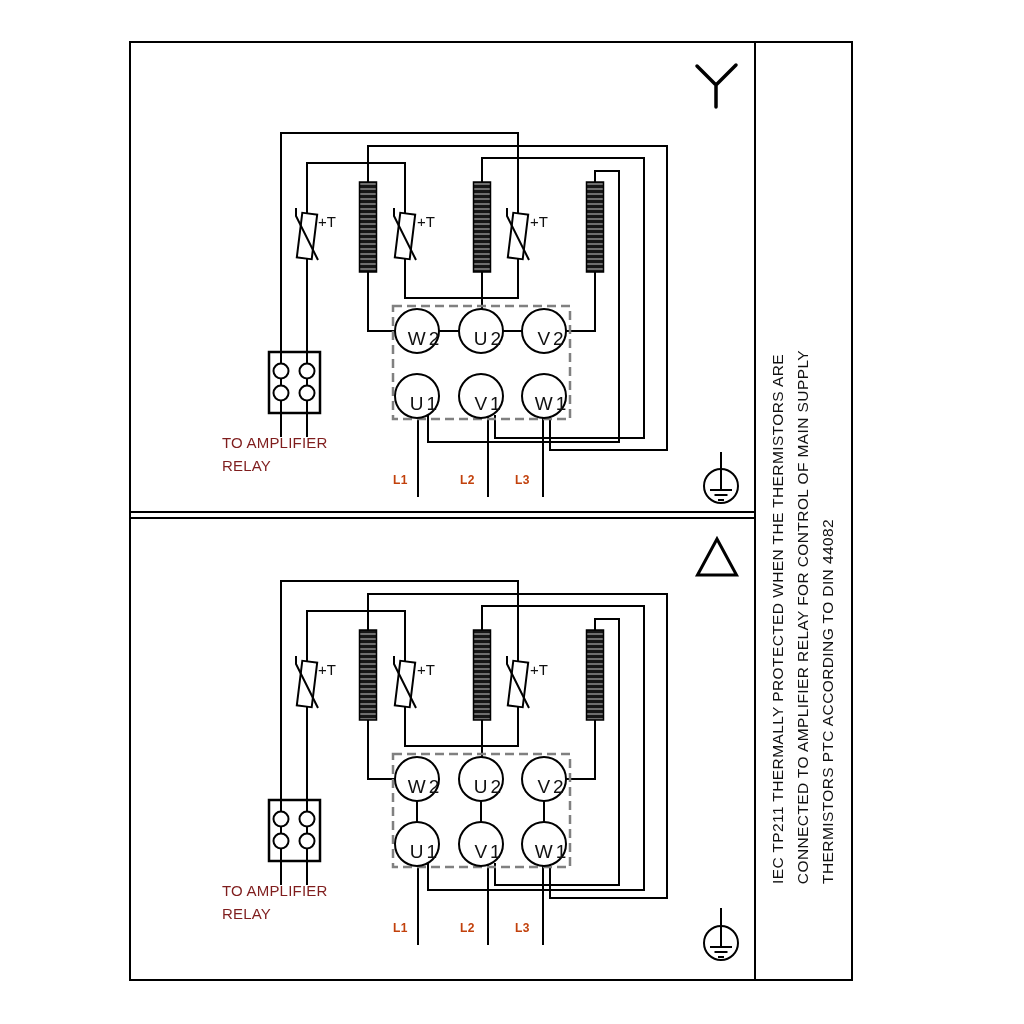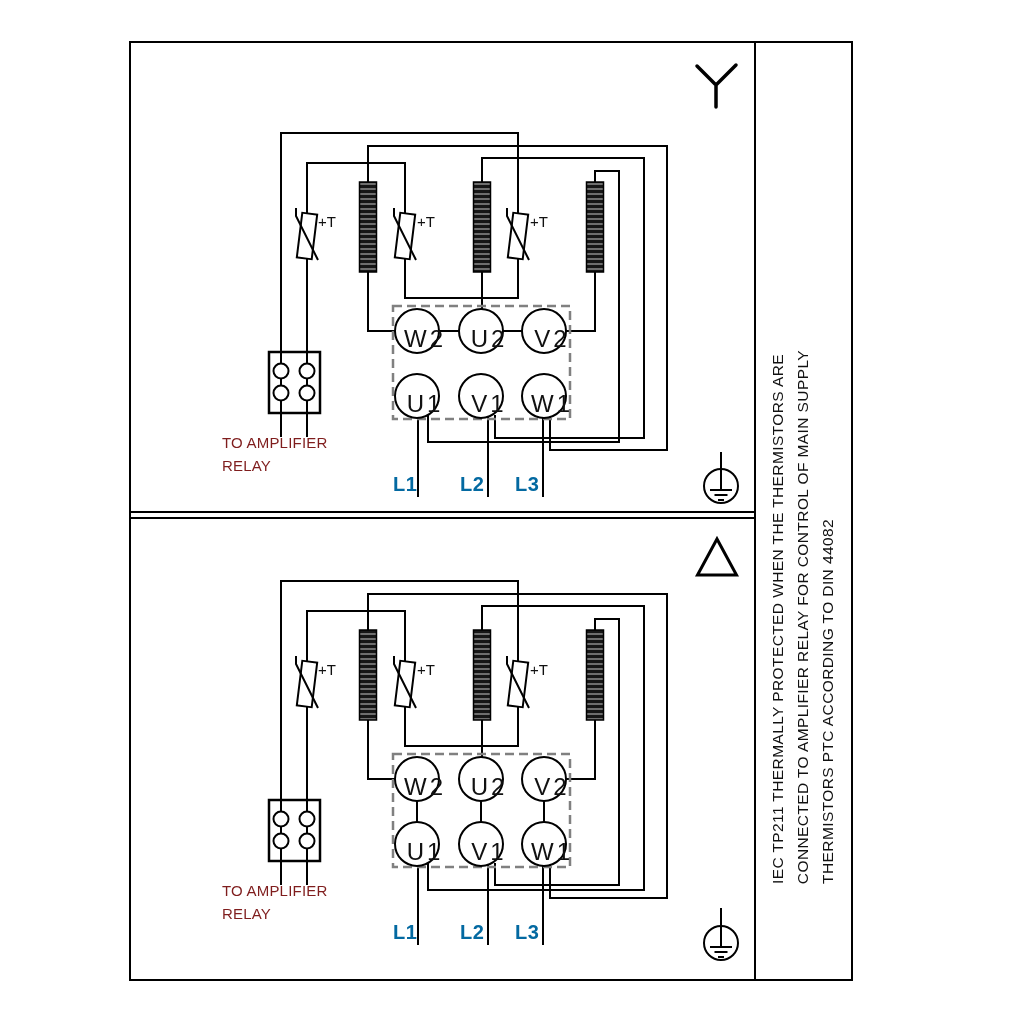--- a/index.html
+++ b/index.html
@@ -8,25 +8,25 @@
     font-family:"Liberation Sans","DejaVu Sans",sans-serif;color:#000;
     overflow:hidden;
   }
   .frame{position:absolute;left:129px;top:41px;width:724px;height:940px;
     border:2px solid #000;box-sizing:border-box;background:#fff;}
   .vdivider{position:absolute;left:754px;top:41px;width:2px;height:940px;background:#000;}
   .hline{position:absolute;left:129px;width:626px;height:2px;background:#000;}
   .panel-svg{position:absolute;left:130px;}
   .term-label{
     position:absolute;width:44px;height:60px;display:flex;align-items:center;justify-content:center;
-    font-size:24px;letter-spacing:3px;padding-left:16px;box-sizing:border-box;color:#111;
+    font-size:19px;letter-spacing:3px;padding-left:16px;box-sizing:border-box;color:#111;
   }
   .tlabel{position:absolute;font-size:15px;color:#111;}
   .relay-note{position:absolute;font-size:15px;line-height:23px;letter-spacing:0.2px;color:#7f1d1d;}
-  .l-label{position:absolute;font-size:20px;font-weight:700;letter-spacing:0.5px;color:#0369a1;}
+  .l-label{position:absolute;font-size:12px;font-weight:700;letter-spacing:0.5px;color:#c2410c;}
   .side-note{
     position:absolute;bottom:140px;width:22px;
     writing-mode:vertical-rl;transform:rotate(180deg);
     font-size:15.5px;letter-spacing:0.4px;white-space:nowrap;color:#111;
   }
 </style>
 </head>
 <body>
 
 <div class="page">

